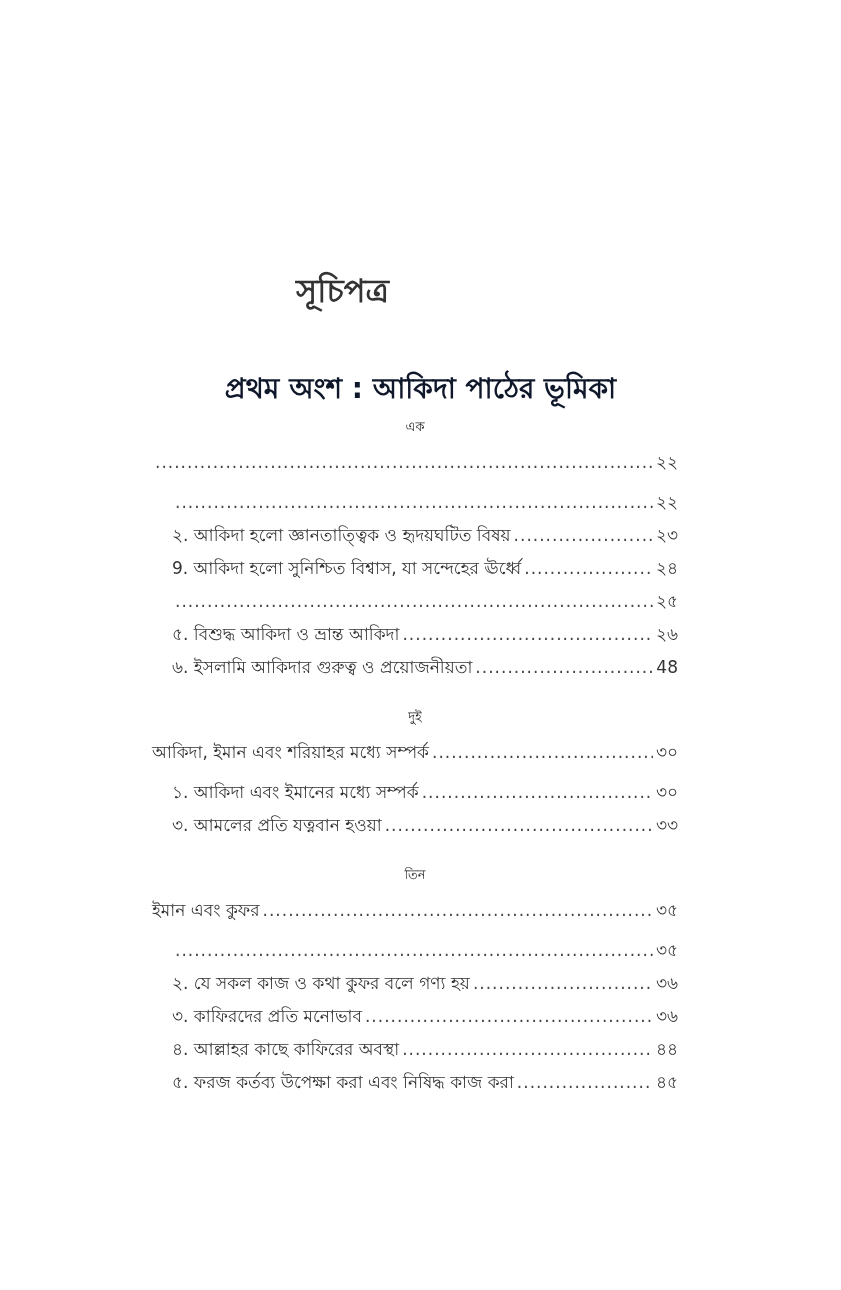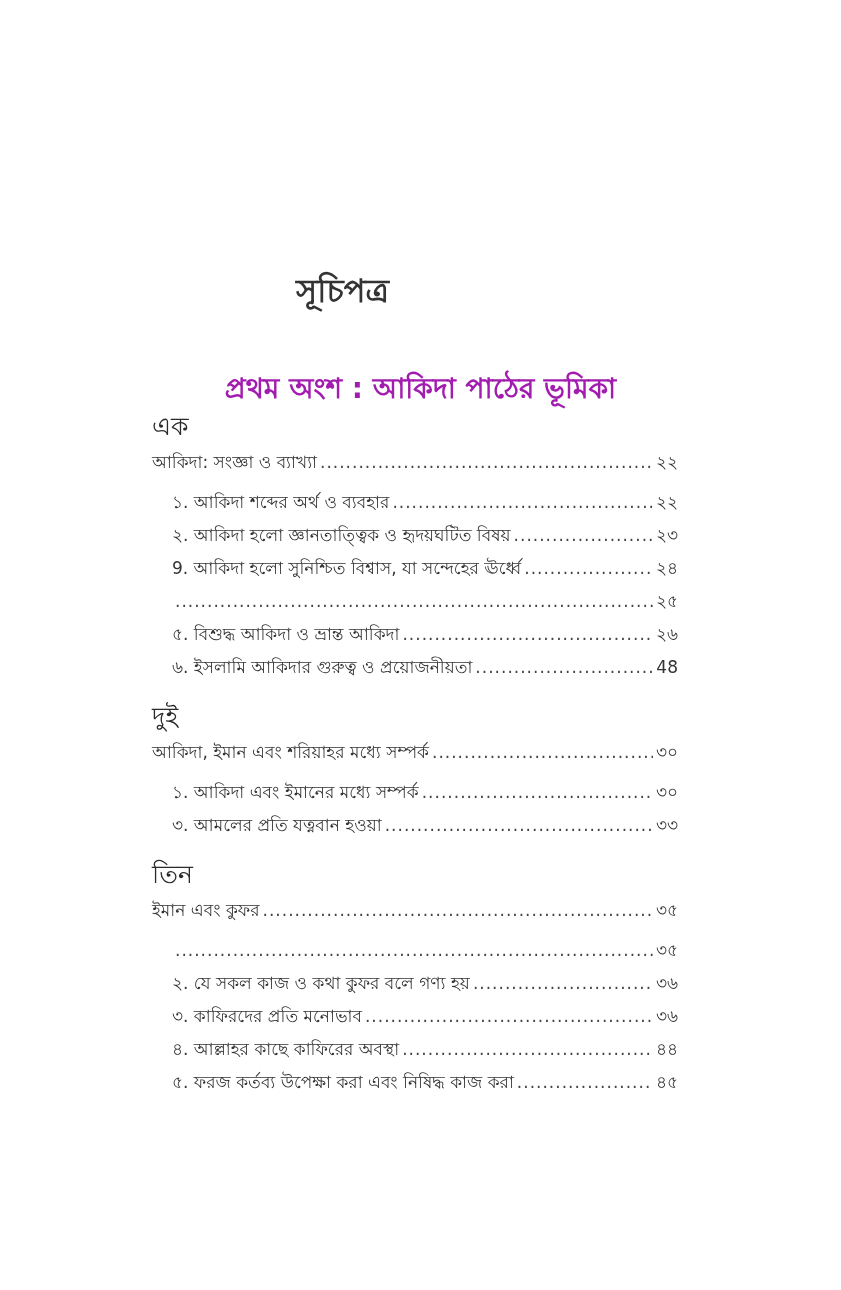--- a/index.html
+++ b/index.html
@@ -26,37 +26,38 @@
       color: #333;
       line-height: 48px;
     }
     .part-title {
       position: absolute;
       top: 344px;
       left: 0;
       width: 841px;
       text-align: center;
       font-size: 28px;
-      color: #a21caf;
+      color: #0f172a;
       line-height: 44px;
     }
     .toc {
       position: absolute;
       top: 412px;
       left: 152px;
       width: 526px;
     }
     .chapter {
       margin-bottom: 8px;
     }
     .chapter-num {
-      font-size: 25px;
+      font-size: 13px;
       line-height: 30px;
       height: 34px;
       color: #2a2a2a;
+      text-align: center;
     }
     .entry {
       display: flex;
       align-items: baseline;
       font-size: 17px;
       line-height: 33px;
       height: 33px;
       color: #333;
       white-space: nowrap;
     }
@@ -91,26 +92,24 @@
 <body>
 
 <h1 class="page-title">সূচিপত্র</h1>
 <h2 class="part-title">প্রথম অংশ : আকিদা পাঠের ভূমিকা</h2>
 
 <div class="toc">
 
   <div class="chapter">
     <div class="chapter-num">এক</div>
     <div class="entry main">
-      <span class="label">আকিদা: সংজ্ঞা ও ব্যাখ্যা</span>
       <span class="leader"></span>
       <span class="page">২২</span>
     </div>
     <div class="entry sub">
-      <span class="label">১. আকিদা শব্দের অর্থ ও ব্যবহার</span>
       <span class="leader"></span>
       <span class="page">২২</span>
     </div>
     <div class="entry sub">
       <span class="label">২. আকিদা হলো জ্ঞানতাত্ত্বিক ও হৃদয়ঘটিত বিষয়</span>
       <span class="leader"></span>
       <span class="page">২৩</span>
     </div>
     <div class="entry sub">
       <span class="label">9. আকিদা হলো সুনিশ্চিত বিশ্বাস, যা সন্দেহের ঊর্ধ্বে</span>

